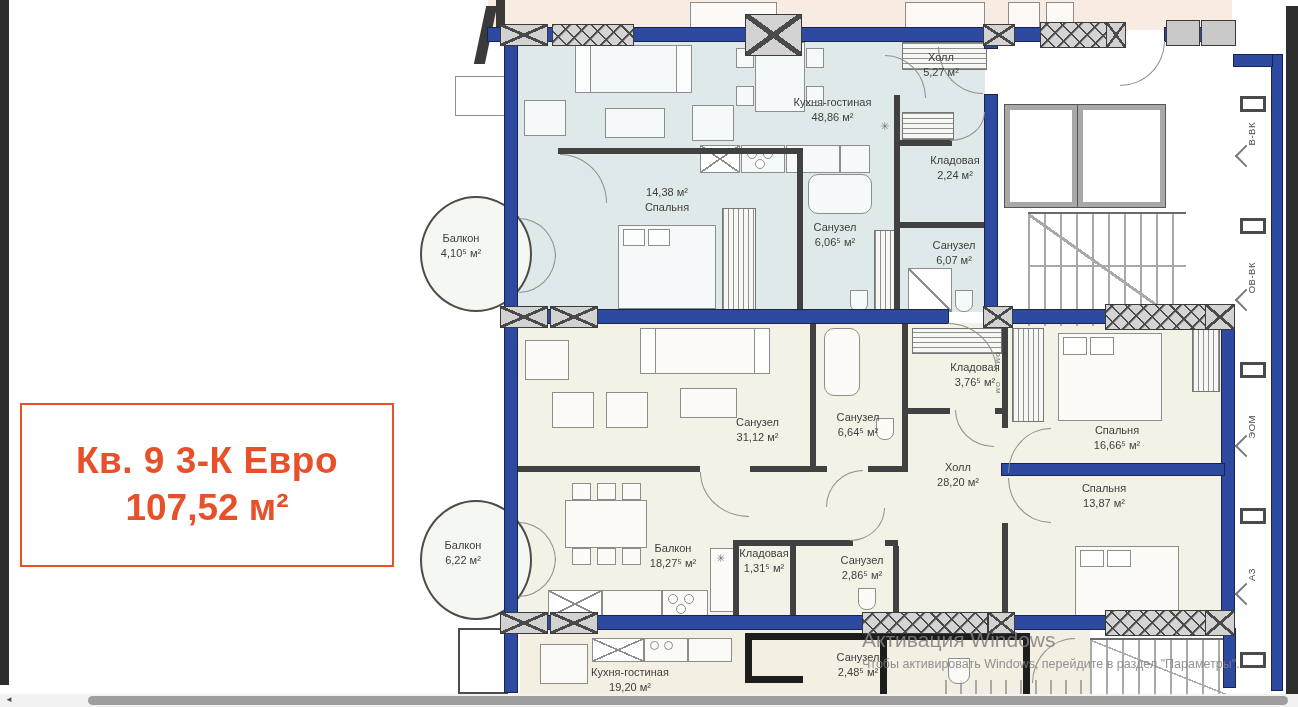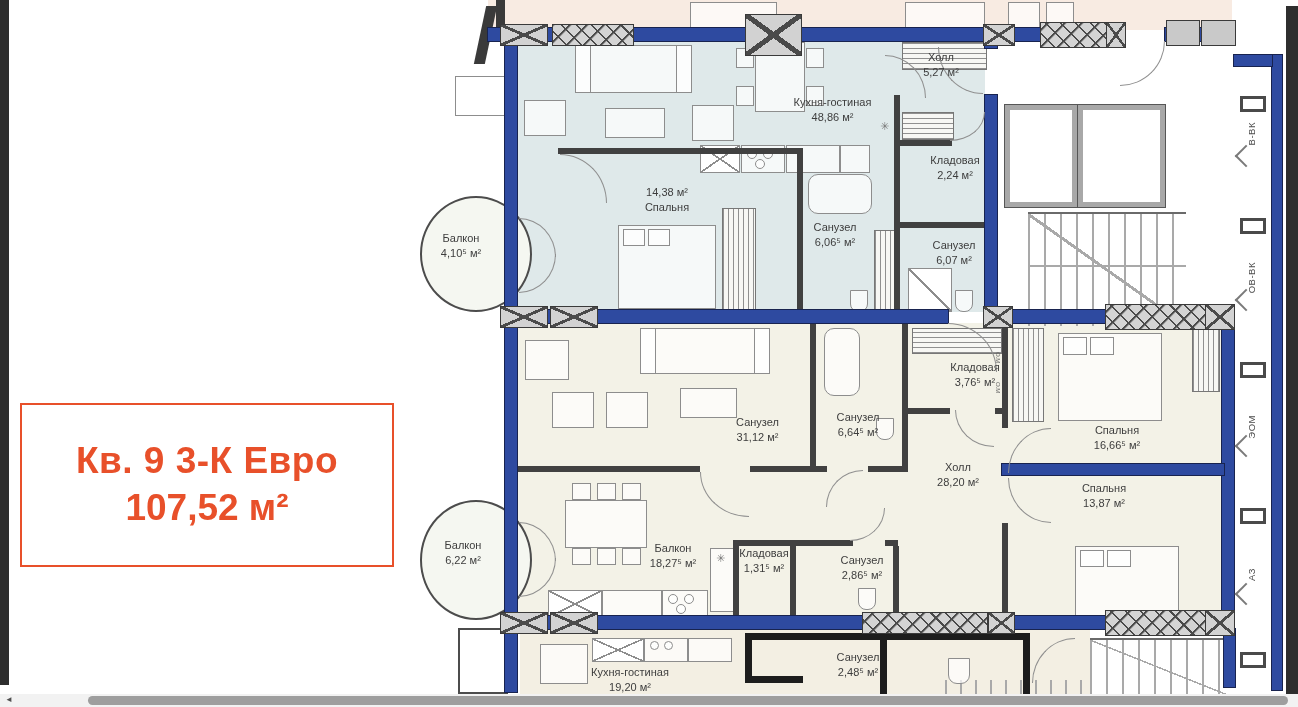--- a/index.html
+++ b/index.html
@@ -355,20 +355,24 @@
 
   <div class="rlabel" style="left:565px;top:665px;width:130px;">
     <span>Кухня-гостиная</span>
       <span>19,20 м²</span>
   </div>
   <div class="rlabel" style="left:818px;top:650px;width:80px;">
     <span>Санузел</span>
       <span>2,48⁵ м²</span>
   </div>
 
+  <div class="wm" style="left:862px;top:628px;">
+    <div class="l1">Активация Windows</div>
+    <div class="l2">Чтобы активировать Windows, перейдите в раздел "Параметры".</div>
+  </div>
 
   <div class="edgebar" style="left:0;top:0;width:9px;height:685px;"></div>
   <div class="edgebar" style="left:1286px;top:6px;width:12px;height:688px;"></div>
   <div class="sbar">
     <span class="sarrow">◄</span>
     <div class="sthumb"></div>
   </div>
 
 </div>
 

